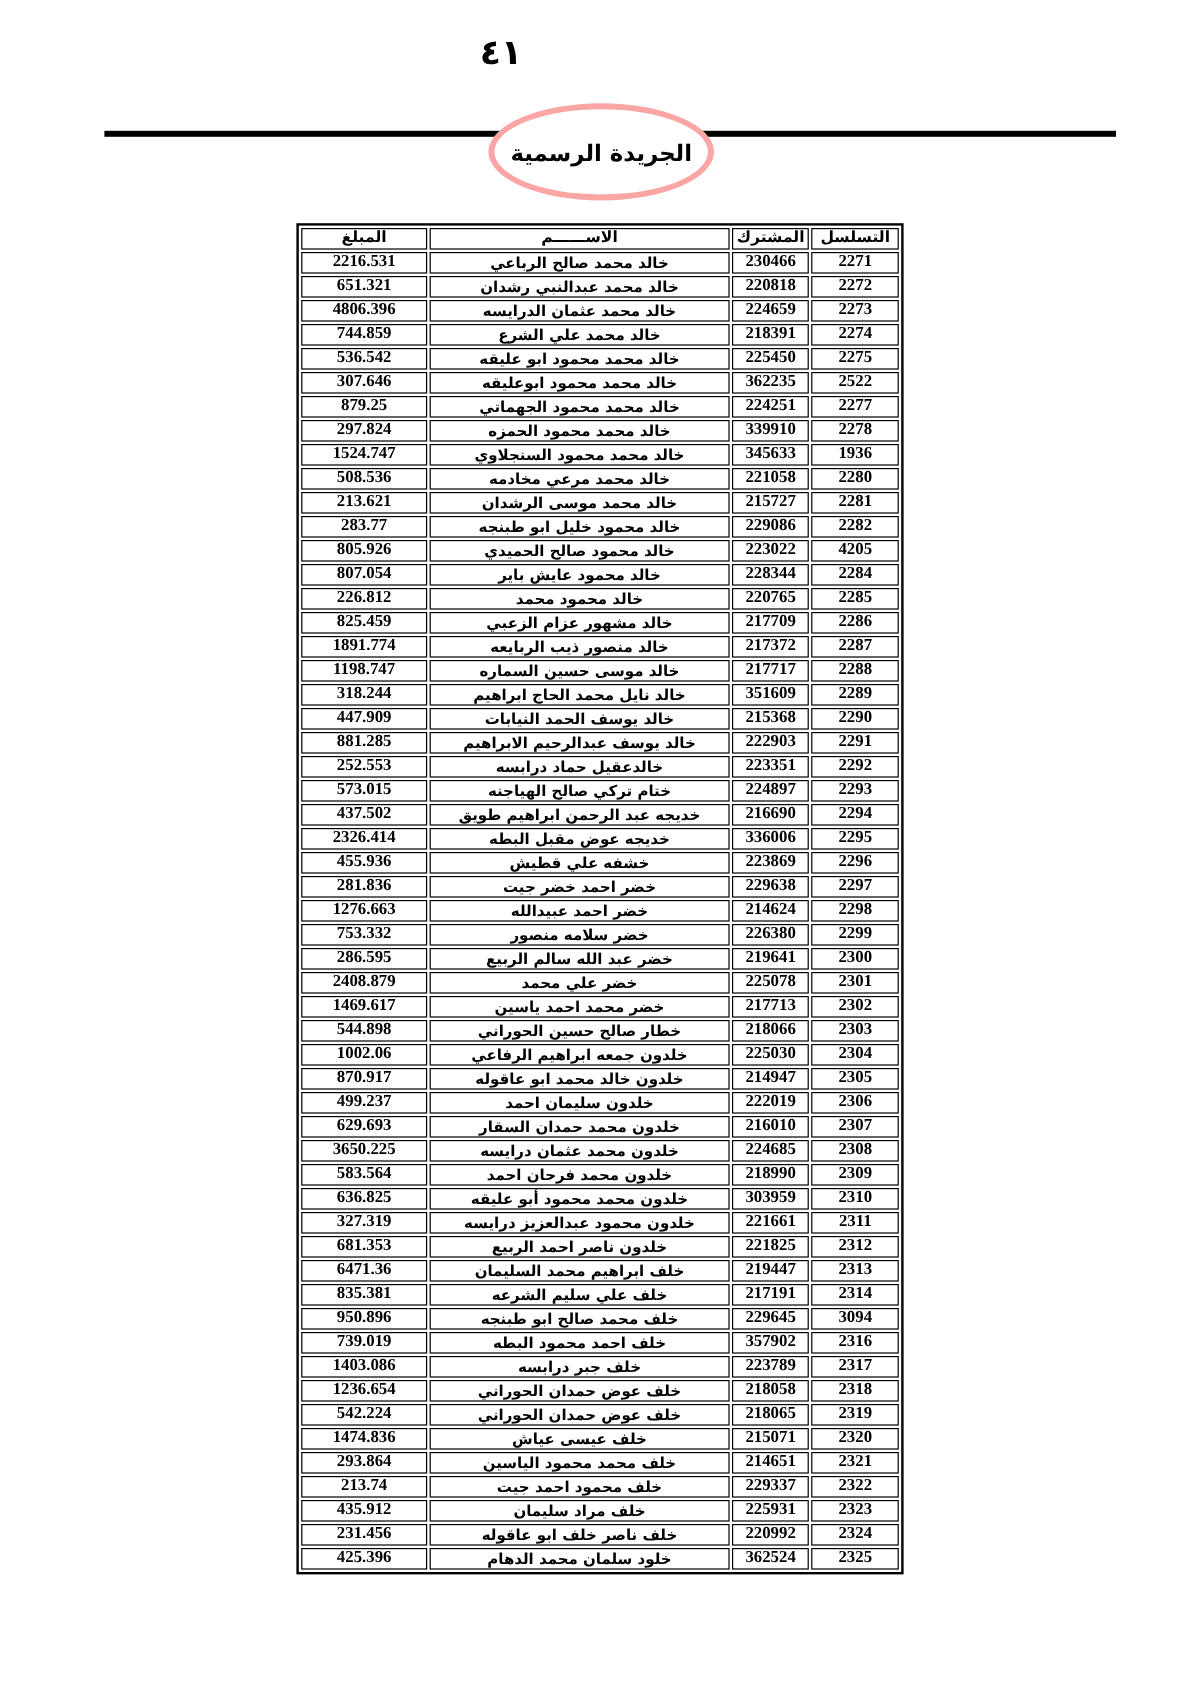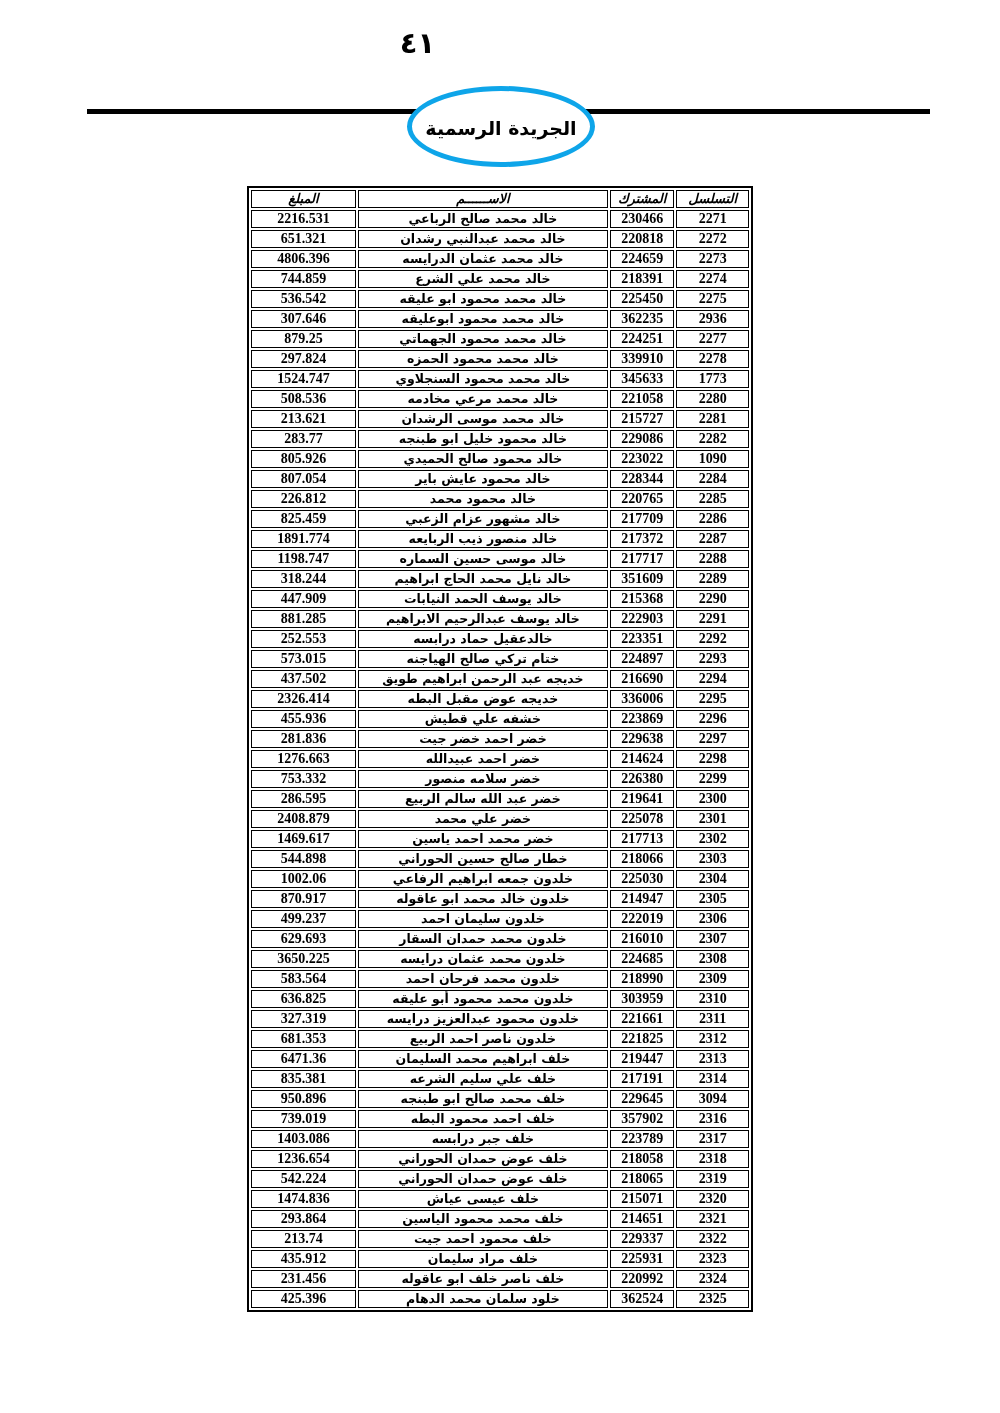--- a/index.html
+++ b/index.html
@@ -35,21 +35,21 @@
     background: #000000;
   }
   .banner-ellipse {
     position: absolute;
     top: 86px;
     left: 407px;
     width: 188px;
     height: 81px;
     box-sizing: border-box;
     background: #ffffff;
-    border: 5px solid #0ea5e9;
+    border: 5px solid #fca5a5;
     border-radius: 50%;
     display: flex;
     align-items: center;
     justify-content: center;
     z-index: 2;
   }
   .banner-ellipse span {
     font-size: 19px;
     font-weight: bold;
     direction: rtl;
@@ -78,21 +78,20 @@
     padding: 0;
     text-align: center;
     vertical-align: middle;
     overflow: hidden;
     white-space: nowrap;
   }
   .data-table th {
     font-size: 13px;
     font-weight: bold;
     font-family: "DejaVu Sans", sans-serif;
-    font-style: italic;
   }
   td.name {
     font-size: 12.5px;
     font-weight: bold;
     font-family: "DejaVu Sans", sans-serif;
     margin-left: 20px;
   }
   td.num {
     direction: ltr;
     font-size: 14px;
@@ -151,39 +150,39 @@
         <td class="name">خالد محمد علي الشرع</td>
         <td class="num">744.859</td>
       </tr>
       <tr>
         <td class="num">2275</td>
         <td class="num">225450</td>
         <td class="name">خالد محمد محمود ابو عليقه</td>
         <td class="num">536.542</td>
       </tr>
       <tr>
-        <td class="num">2936</td>
+        <td class="num">2522</td>
         <td class="num">362235</td>
         <td class="name">خالد محمد محمود ابوعليقه</td>
         <td class="num">307.646</td>
       </tr>
       <tr>
         <td class="num">2277</td>
         <td class="num">224251</td>
         <td class="name">خالد محمد محمود الجهماتي</td>
         <td class="num">879.25</td>
       </tr>
       <tr>
         <td class="num">2278</td>
         <td class="num">339910</td>
         <td class="name">خالد محمد محمود الحمزه</td>
         <td class="num">297.824</td>
       </tr>
       <tr>
-        <td class="num">1773</td>
+        <td class="num">1936</td>
         <td class="num">345633</td>
         <td class="name">خالد محمد محمود السنجلاوي</td>
         <td class="num">1524.747</td>
       </tr>
       <tr>
         <td class="num">2280</td>
         <td class="num">221058</td>
         <td class="name">خالد محمد مرعي مخادمه</td>
         <td class="num">508.536</td>
       </tr>
@@ -193,21 +192,21 @@
         <td class="name">خالد محمد موسى الرشدان</td>
         <td class="num">213.621</td>
       </tr>
       <tr>
         <td class="num">2282</td>
         <td class="num">229086</td>
         <td class="name">خالد محمود خليل ابو طبنجه</td>
         <td class="num">283.77</td>
       </tr>
       <tr>
-        <td class="num">1090</td>
+        <td class="num">4205</td>
         <td class="num">223022</td>
         <td class="name">خالد محمود صالح الحميدي</td>
         <td class="num">805.926</td>
       </tr>
       <tr>
         <td class="num">2284</td>
         <td class="num">228344</td>
         <td class="name">خالد محمود عايش باير</td>
         <td class="num">807.054</td>
       </tr>

